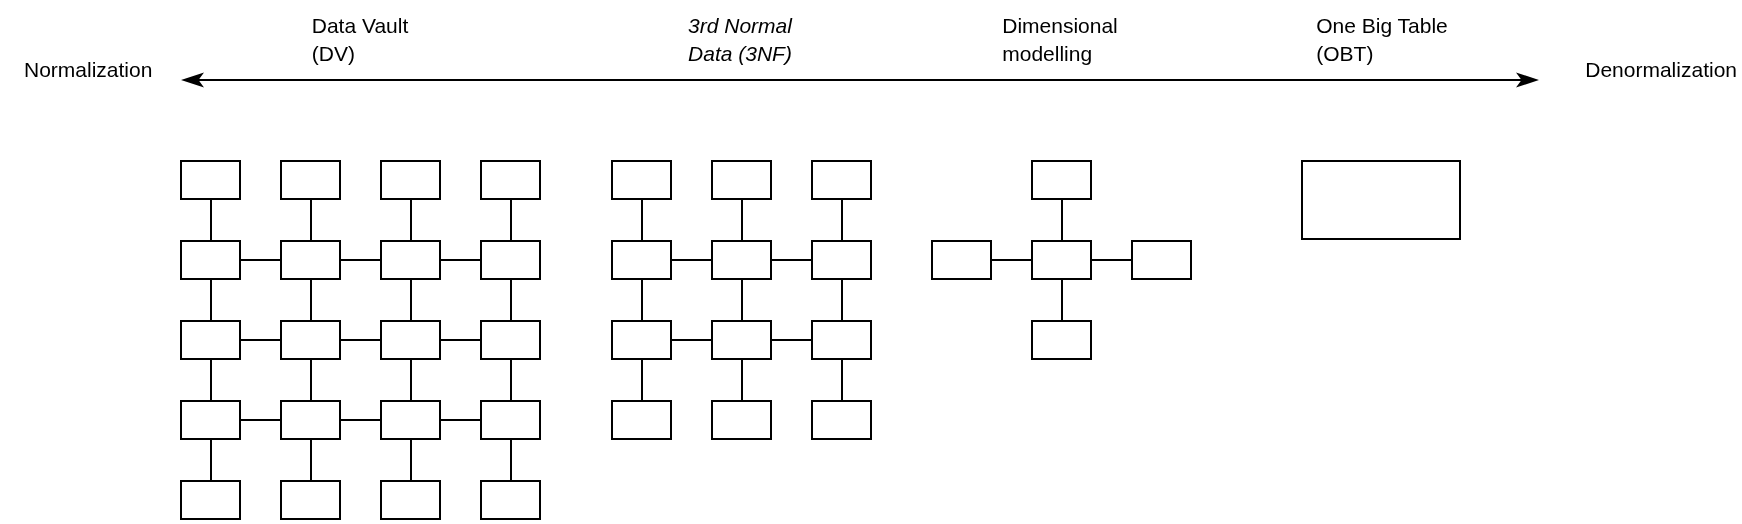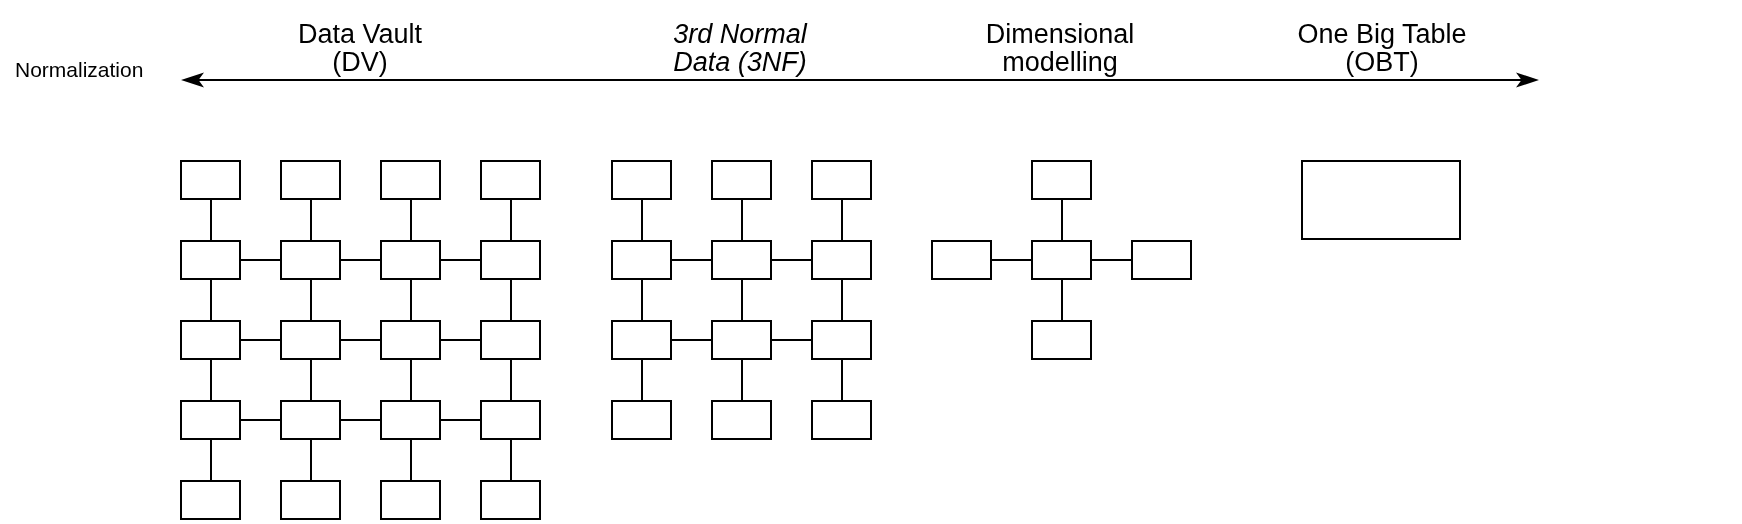--- a/index.html
+++ b/index.html
@@ -12,29 +12,29 @@
     font-family: "Liberation Sans", sans-serif;
     overflow: hidden;
   }
   .axis-label {
     position: absolute;
     top: 57px;
     font-size: 21px;
     line-height: 25px;
     white-space: nowrap;
   }
-  .axis-label.left  { left: 15px; }
+  .axis-label.left  { left: 24px; }
   .axis-label.right { right: 5px; }
   .approach-label {
     position: absolute;
-    top: 20px;
+    top: 12px;
     transform: translateX(-50%);
-    font-size: 27px;
+    font-size: 21px;
     line-height: 28px;
-    text-align: center;
+    text-align: left;
     white-space: nowrap;
   }
   .approach-label .line { display: block; }
   #label-data-vault   { left: 360px; }
   #label-3nf          { left: 740px; font-style: italic; }
   #label-dimensional  { left: 1060px; }
   #label-obt          { left: 1382px; }
   .arrow-svg {
     position: absolute;
     left: 0; top: 0;
@@ -56,20 +56,21 @@
 
 <div class="canvas">
 
   <svg class="arrow-svg" width="1742" height="524" viewBox="0 0 1742 524">
     <line x1="198" y1="80" x2="1522" y2="80" stroke="#000000" stroke-width="2"></line>
     <polygon points="181,80 204,72.5 198.5,80 204,87.5" fill="#000000"></polygon>
     <polygon points="1539,80 1516,72.5 1521.5,80 1516,87.5" fill="#000000"></polygon>
   </svg>
 
   <div class="axis-label left">Normalization</div>
+  <div class="axis-label right">Denormalization</div>
 
   <div class="approach-label" id="label-data-vault">
     <span class="line">Data Vault</span>
     <span class="line">(DV)</span>
   </div>
   <div class="approach-label" id="label-3nf">
     <span class="line">3rd Normal</span>
     <span class="line">Data (3NF)</span>
   </div>
   <div class="approach-label" id="label-dimensional">

